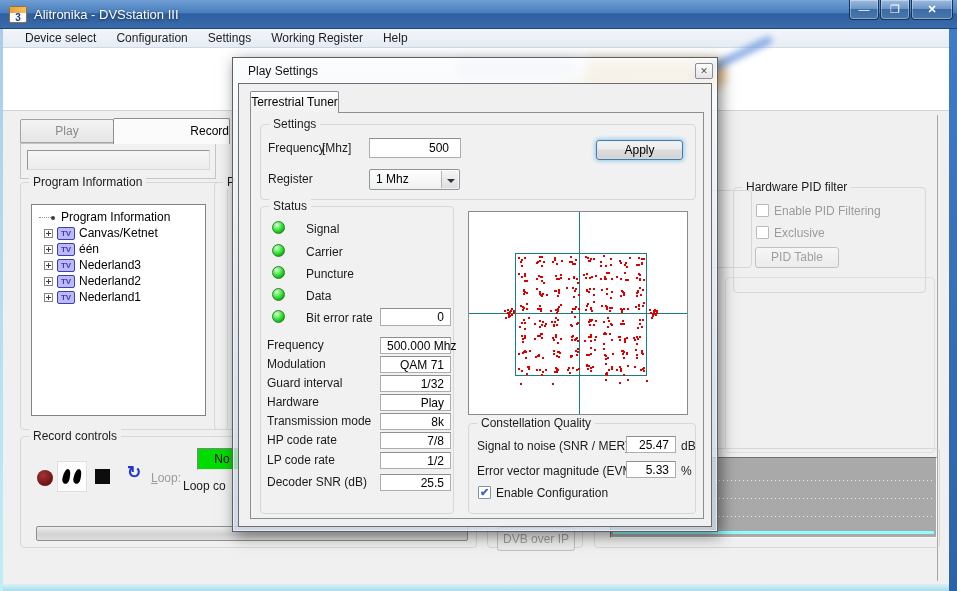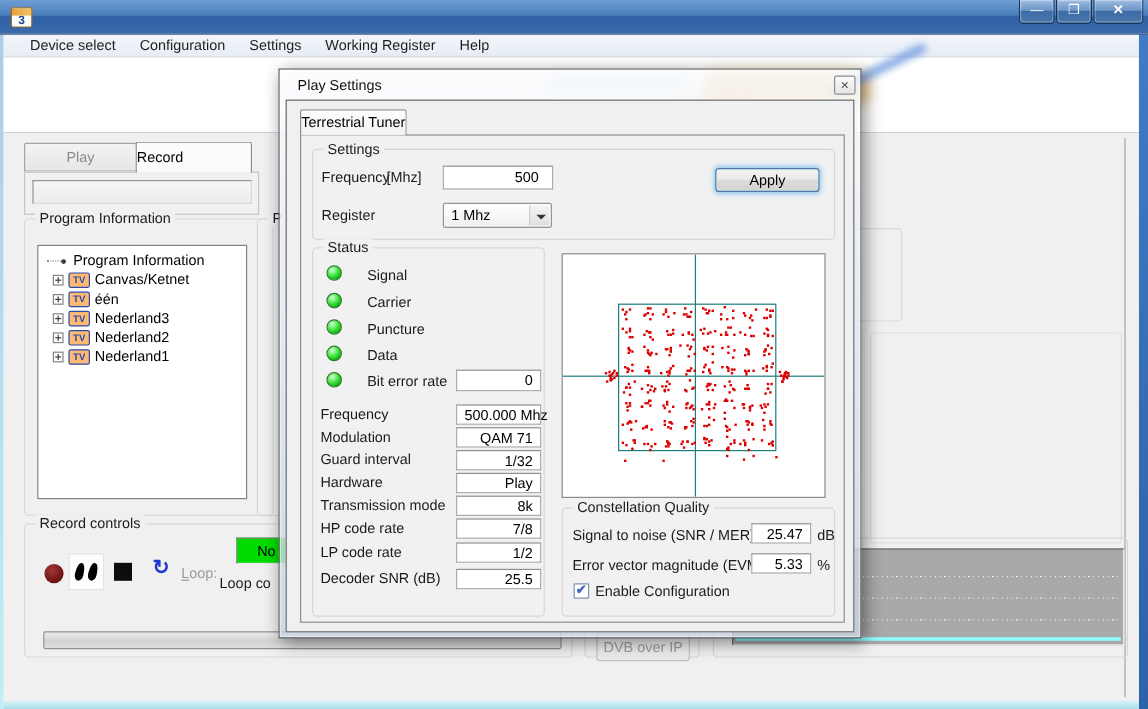--- a/index.html
+++ b/index.html
@@ -33,30 +33,30 @@
   .tb{background:#fff;border:1px solid #adadad;border-top-color:#8f8f8f;text-align:right;padding:0 6px;font-size:12px;line-height:16px;color:#000;white-space:nowrap}
   .lbl{font-size:12px;color:#1b1b1b;white-space:nowrap}
   .gray{color:#9b9b9b}
   .btn-dis{border:1px solid #c1c1c1;border-radius:3px;background:linear-gradient(180deg,#f6f6f6,#ebebeb);color:#9f9f9f;text-align:center;font-size:12px}
   .cb{width:13px;height:13px;background:#fff;border:1px solid #b9bcbf;border-radius:1px}
   .cb.on{border-color:#7e96ad;color:#3b68c4;font-size:11px;font-weight:bold;line-height:11px;text-align:center}
   .led{width:13px;height:13px;border-radius:50%;background:radial-gradient(circle at 35% 28%,#d8ffd8 0%,#55ec55 38%,#0fbb0f 72%,#0a8f0a 100%);border:1px solid #2f7d2f}
 
   
   #tab-play{left:20px;top:119px;width:94px;height:24px;background:linear-gradient(180deg,#f3f3f3,#e6e6e6);border:1px solid #a3a3a3;border-radius:2px 2px 0 0;text-align:center;line-height:22px;color:#8a8a8a}
-  #tab-record{left:113px;top:118px;width:97px;height:26px;background:#fbfbfb;border:1px solid #8f8f8f;border-bottom:none;border-radius:2px 2px 0 0;text-align:left;line-height:24px;color:#000;z-index:2}
+  #tab-record{left:113px;top:118px;width:117px;height:26px;background:#fbfbfb;border:1px solid #8f8f8f;border-bottom:none;border-radius:2px 2px 0 0;text-align:right;line-height:24px;color:#000;z-index:2}
   #tabpane{left:20px;top:143px;width:196px;height:36px;background:#f1f1f1;border:1px solid #c6c6c6}
   #playbar{left:27px;top:150px;width:183px;height:20px;background:linear-gradient(180deg,#f6f6f6,#ececec);border:1px solid #949494;border-bottom-color:#d9d9d9;border-right-color:#d9d9d9}
   #fs-program{left:20px;top:182px;width:208px;height:248px}
   #tree{left:31px;top:204px;width:175px;height:212px;background:#fff;border:1px solid #838383;padding:4px 0 0 5px;overflow:hidden}
   .trow{height:16px;display:flex;align-items:center;white-space:nowrap;font-size:12px}
   .plus{width:9px;height:9px;border:1px solid #848484;background:#fff;margin:0 4px 0 7px;position:relative;flex:0 0 auto}
   .plus:before{content:"";position:absolute;left:1px;right:1px;top:3px;height:1px;background:#3c3c3c}
   .plus:after{content:"";position:absolute;top:1px;bottom:1px;left:3px;width:1px;background:#3c3c3c}
-  .tvico{width:18px;height:13px;border:1px solid #2a49a8;border-radius:2px;background:#fdba74;color:#2a49a8;font-size:8px;font-weight:bold;text-align:center;line-height:11px;margin-right:4px;flex:0 0 auto}
+  .tvico{width:18px;height:13px;border:1px solid #2a49a8;border-radius:2px;background:#c4b5fd;color:#2a49a8;font-size:8px;font-weight:bold;text-align:center;line-height:11px;margin-right:4px;flex:0 0 auto}
   .rooticon{width:12px;height:1px;border-top:1px dotted #909090;margin:0 2px 0 2px;position:relative;flex:0 0 auto}
   .rooticon:after{content:"";position:absolute;right:-4px;top:-2px;width:4px;height:4px;background:#3c3c3c;border-radius:50%}
   #fs-p{left:214px;top:182px;width:86px;height:248px}
 
   
   #fs-record{left:20px;top:436px;width:457px;height:112px}
   #rec-dot{left:37px;top:470px;width:16px;height:16px;border-radius:50%;background:radial-gradient(circle at 38% 32%,#a33535,#6d1212 70%);}
   #pause-btn{left:57px;top:461px;width:30px;height:31px;background:#fdfdfd;border:1px solid #dedede;box-shadow:0 0 0 1px #f2f2f2}
   .pp{position:absolute;width:7px;height:15px;background:#000;border-radius:50% 50% 55% 55%/65% 65% 35% 35%;transform:rotate(14deg)}
   #stop-sq{left:95px;top:469px;width:15px;height:15px;background:#0d0d0d}
@@ -109,20 +109,21 @@
 </head>
 <body>
 
 <div id="stage">
 
   <div id="titlebar" class="abs">
     <div id="app-icon" class="abs">
       <div class="band"></div>
       <div class="num">3</div>
     </div>
+    <div id="win-title" class="abs">Alitronika - DVSstation III</div>
     <div id="btn-min" class="abs capbtn">—</div>
     <div id="btn-max" class="abs capbtn">❒</div>
     <div id="btn-close" class="abs capbtn">✕</div>
   </div>
   <div class="abs frame-left"></div>
   <div class="abs frame-right"></div>
   <div class="abs frame-bottom"></div>
 
   <div id="menubar" class="abs">
     <span class="mi">Device select</span>
@@ -204,20 +205,28 @@
   <div id="dvb-btn" class="abs btn-dis">DVB over IP</div>
 
   <div id="fs-right" class="abs fs"></div>
   <div id="graph" class="abs">
     <div class="gline" style="top:22px"></div>
     <div class="gline" style="top:40px"></div>
     <div class="gline" style="top:58px"></div>
     <div id="gcyan"></div>
   </div>
 
+  <div id="fs-hw" class="abs fs">
+    <span class="lg">Hardware PID filter</span>
+    <span class="cb abs" style="left:22px;top:16px"></span>
+    <span class="abs lbl gray" style="left:40px;top:16px">Enable PID Filtering</span>
+    <span class="cb abs" style="left:22px;top:38px"></span>
+    <span class="abs lbl gray" style="left:40px;top:38px">Exclusive</span>
+    <div class="abs btn-dis" style="left:21px;top:59px;width:84px;height:21px;line-height:19px">PID Table</div>
+  </div>
   <div id="fs-hid1" class="abs fs"></div>
   <div id="fs-hid2" class="abs fs"></div>
 
   <div id="dlg" class="abs">
     <span id="dlg-title" class="abs">Play Settings</span>
     <div id="dlg-close" class="abs">✕</div>
     <div id="dlg-client">
       <div id="ttab" class="abs">Terrestrial Tuner</div>
       <div id="tpane">
 

